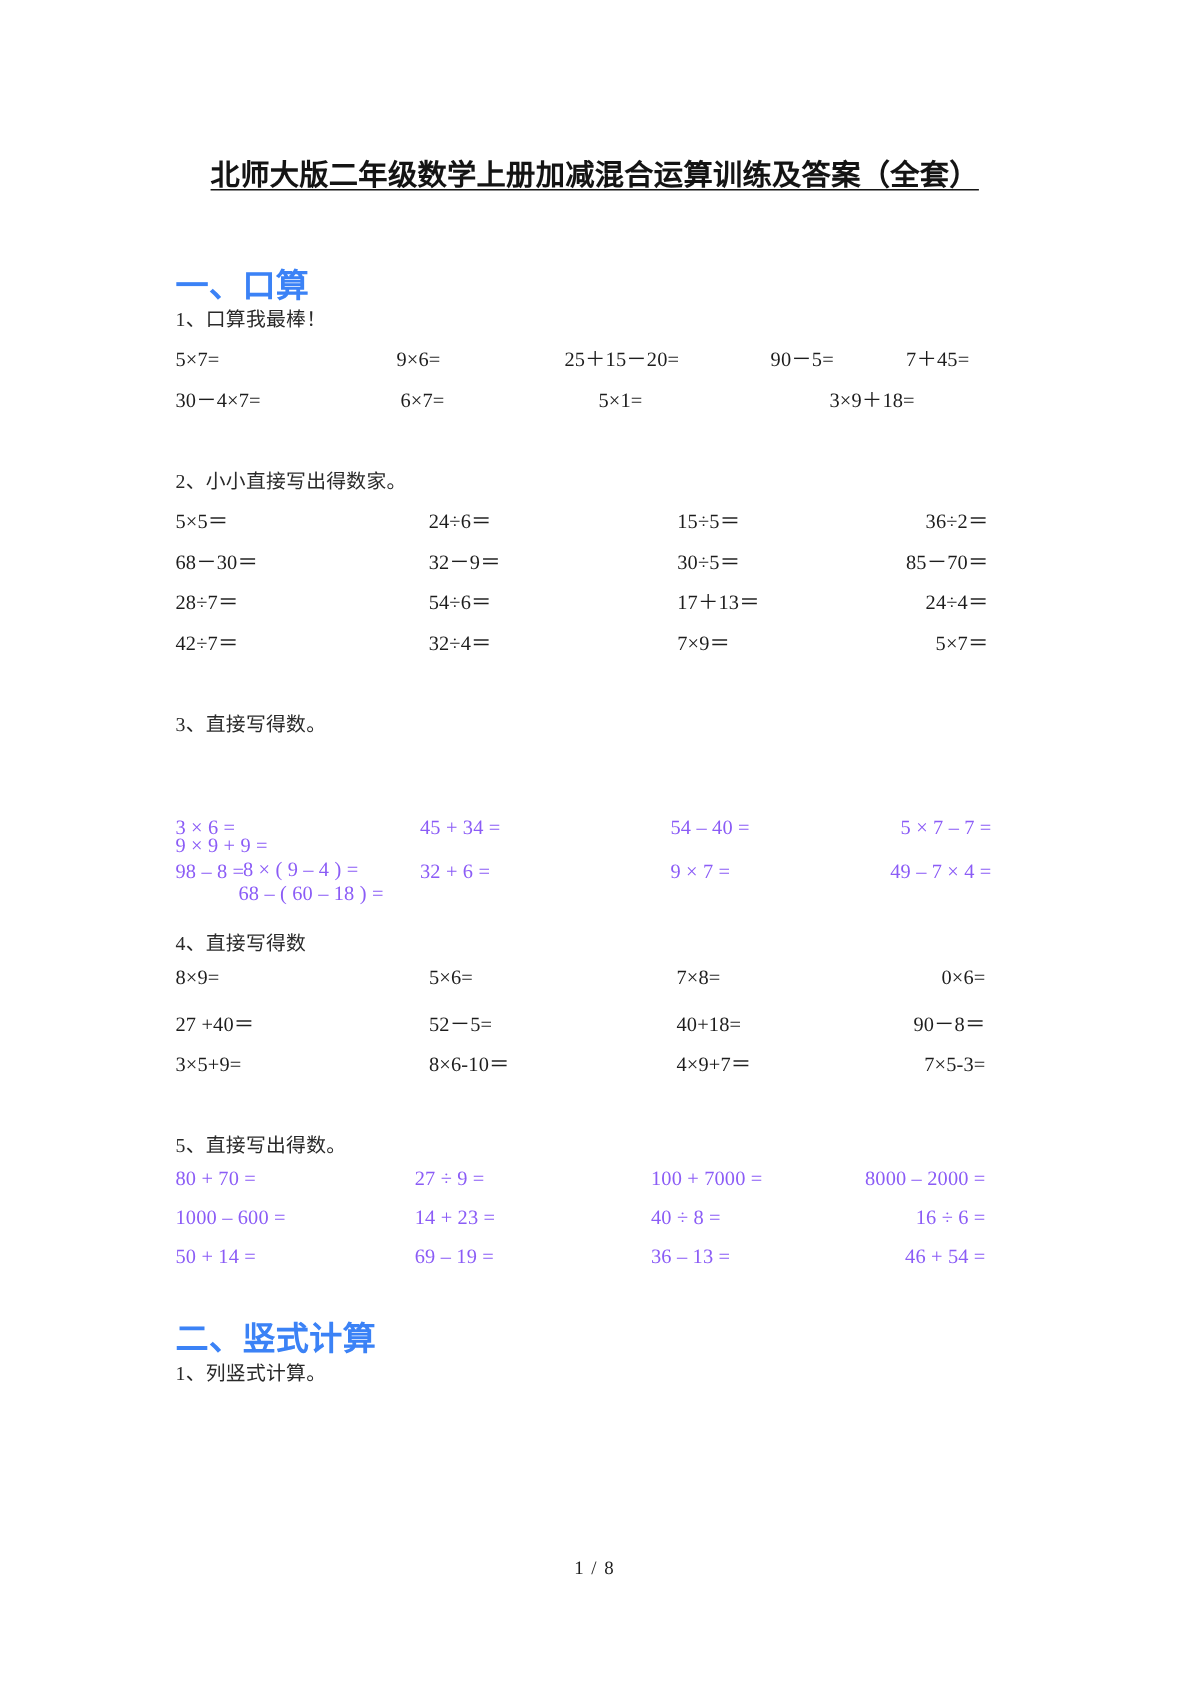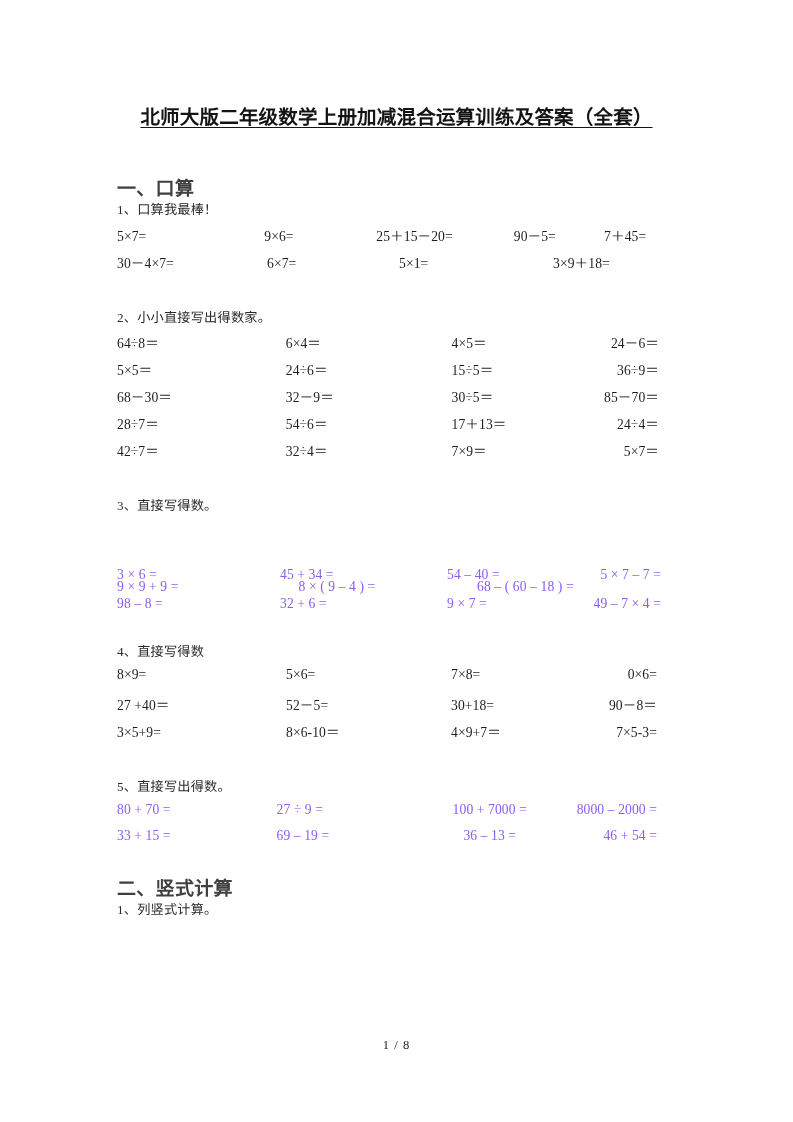--- a/index.html
+++ b/index.html
@@ -47,24 +47,24 @@
   
   .content {
     position: absolute;
     left: 117px;
     top: 178px;
     width: 546px;
   }
 
   
   .sec-head {
-    font-size: 19px;
+    font-size: 22px;
     font-weight: bold;
     line-height: 1.15;
-    color: #404040;
+    color: #3b82f6;
     margin: 0 0 1px 0;
     letter-spacing: 0.3px;
   }
 
   
   .sub-prompt {
     font-size: 13.2px;
     line-height: 1.35;
     color: #2a2a2a;
     margin: 0;
@@ -117,38 +117,38 @@
   .s2 .cell:nth-child(3) { text-align: left; padding-left: 62px; }
   .s2 .cell:nth-child(4) { text-align: right; padding-right: 4px; }
 
   
   .s3 .prob-row { height: 29px; }
   .s3 .cell { width: 25%; }
   .s3 .cell:nth-child(1) { text-align: left; }
   .s3 .cell:nth-child(2) { text-align: left; padding-left: 56px; }
   .s3 .cell:nth-child(3) { text-align: left; padding-left: 60px; }
   .s3 .cell:nth-child(4) { text-align: right; padding-right: 2px; margin-top: 46px; }
-  .s3 .prob-row.r3 { height: 34px; }
+  .s3 .prob-row.r3 { height: 34px; flex-direction: column; }
   .s3 .prob-row.r3 .cell:nth-child(2) { padding-left: 45px; }
   .s3 .prob-row.r3 .cell:nth-child(3) { padding-left: 42px; }
 
   
   .s4 .prob-row { height: 27px; }
   .s4 .cell { width: 25%; }
   .s4 .cell:nth-child(1) { text-align: left; }
   .s4 .cell:nth-child(2) { text-align: left; padding-left: 66px; }
   .s4 .cell:nth-child(3) { text-align: left; padding-left: 62px; }
   .s4 .cell:nth-child(4) { text-align: right; padding-right: 6px; }
 
   
   .s5 .prob-row { height: 26px; }
   .s5 .cell { width: 25%; }
   .s5 .cell:nth-child(1) { text-align: left; }
   .s5 .cell:nth-child(2) { text-align: left; padding-left: 48px; }
-  .s5 .cell:nth-child(3) { text-align: center; padding-left: 46px; }
+  .s5 .cell:nth-child(3) { text-align: left; padding-left: 46px; }
   .s5 .cell:nth-child(4) { text-align: right; padding-right: 6px; }
 
   .gap-lg { height: 30px; }
   .gap-md { height: 24px; }
 
   
   .page-number {
     position: absolute;
     left: 0;
     top: 1038px;
@@ -197,30 +197,24 @@
         <span class="cell">5×1=</span>
         <span class="cell">3×9＋18=</span>
       </div>
     </div>
 
     <div class="gap-lg"></div>
 
     <div class="sub-prompt">2、小小直接写出得数家。</div>
     <div class="prob-block s2 style-fw">
       <div class="prob-row">
-        <span class="cell">64÷8＝</span>
-        <span class="cell">6×4＝</span>
-        <span class="cell">4×5＝</span>
-        <span class="cell">24－6＝</span>
-      </div>
-      <div class="prob-row">
         <span class="cell">5×5＝</span>
         <span class="cell">24÷6＝</span>
         <span class="cell">15÷5＝</span>
-        <span class="cell">36÷9＝</span>
+        <span class="cell">36÷2＝</span>
       </div>
       <div class="prob-row">
         <span class="cell">68－30＝</span>
         <span class="cell">32－9＝</span>
         <span class="cell">30÷5＝</span>
         <span class="cell">85－70＝</span>
       </div>
       <div class="prob-row">
         <span class="cell">28÷7＝</span>
         <span class="cell">54÷6＝</span>
@@ -264,21 +258,21 @@
     <div class="prob-block s4 style-fw">
       <div class="prob-row">
         <span class="cell">8×9=</span>
         <span class="cell">5×6=</span>
         <span class="cell">7×8=</span>
         <span class="cell">0×6=</span>
       </div>
       <div class="prob-row">
         <span class="cell">27 +40＝</span>
         <span class="cell">52－5=</span>
-        <span class="cell">30+18=</span>
+        <span class="cell">40+18=</span>
         <span class="cell">90－8＝</span>
       </div>
       <div class="prob-row">
         <span class="cell">3×5+9=</span>
         <span class="cell">8×6-10＝</span>
         <span class="cell">4×9+7＝</span>
         <span class="cell">7×5-3=</span>
       </div>
     </div>
 
@@ -286,21 +280,27 @@
 
     <div class="sub-prompt">5、直接写出得数。</div>
     <div class="prob-block s5 style-math">
       <div class="prob-row">
         <span class="cell">80 + 70 =</span>
         <span class="cell">27 ÷ 9 =</span>
         <span class="cell">100 + 7000 =</span>
         <span class="cell">8000 – 2000 =</span>
       </div>
       <div class="prob-row">
-        <span class="cell">33 + 15 =</span>
+        <span class="cell">1000 – 600 =</span>
+        <span class="cell">14 + 23 =</span>
+        <span class="cell">40 ÷ 8 =</span>
+        <span class="cell">16 ÷ 6 =</span>
+      </div>
+      <div class="prob-row">
+        <span class="cell">50 + 14 =</span>
         <span class="cell">69 – 19 =</span>
         <span class="cell">36 – 13 =</span>
         <span class="cell">46 + 54 =</span>
       </div>
     </div>
 
     <div class="gap-md"></div>
 
     <div class="sec-head">二、竖式计算</div>
     <div class="sub-prompt">1、列竖式计算。</div>

